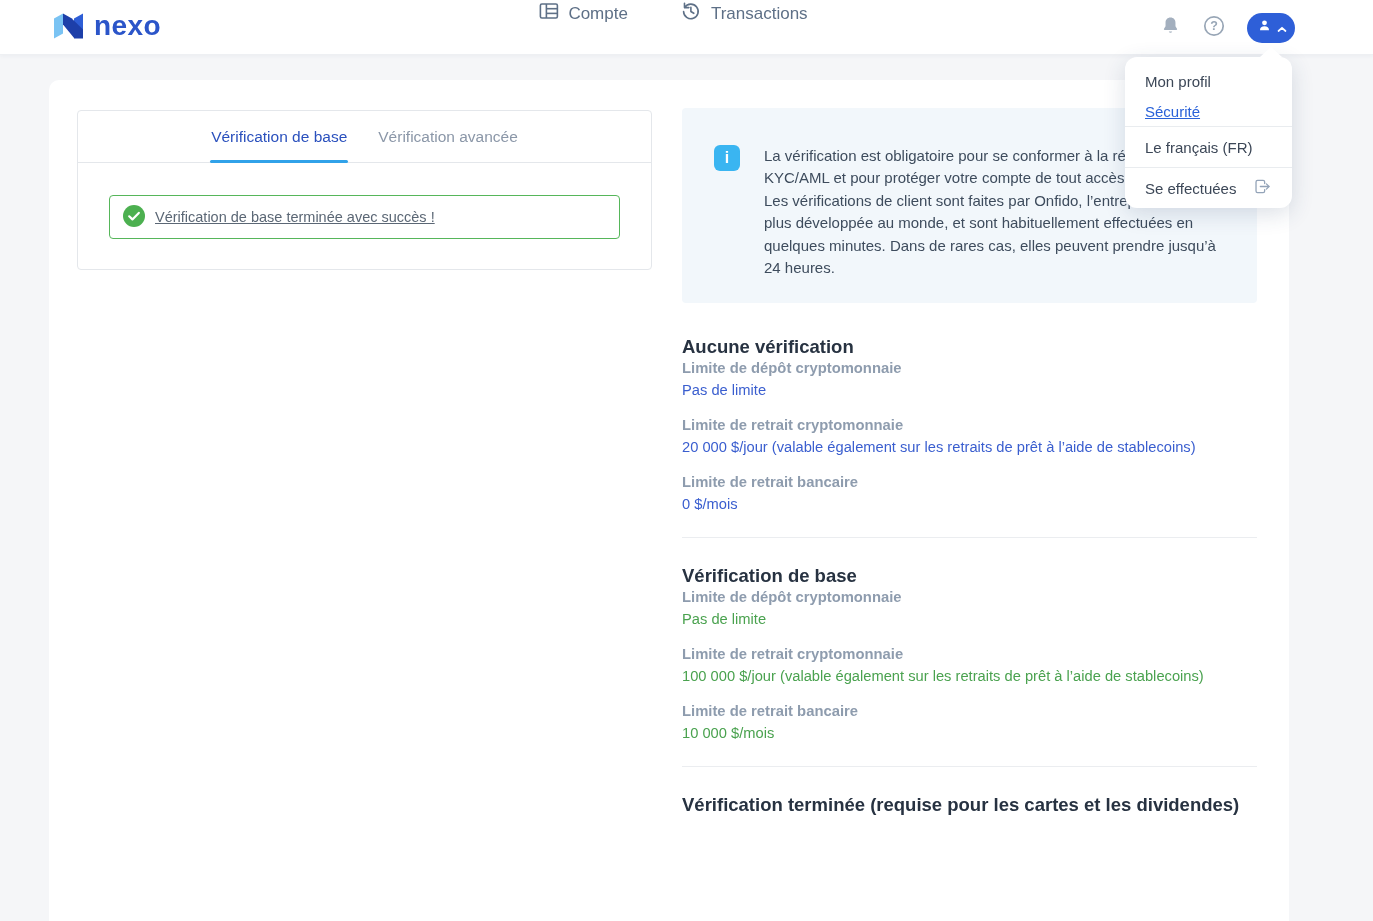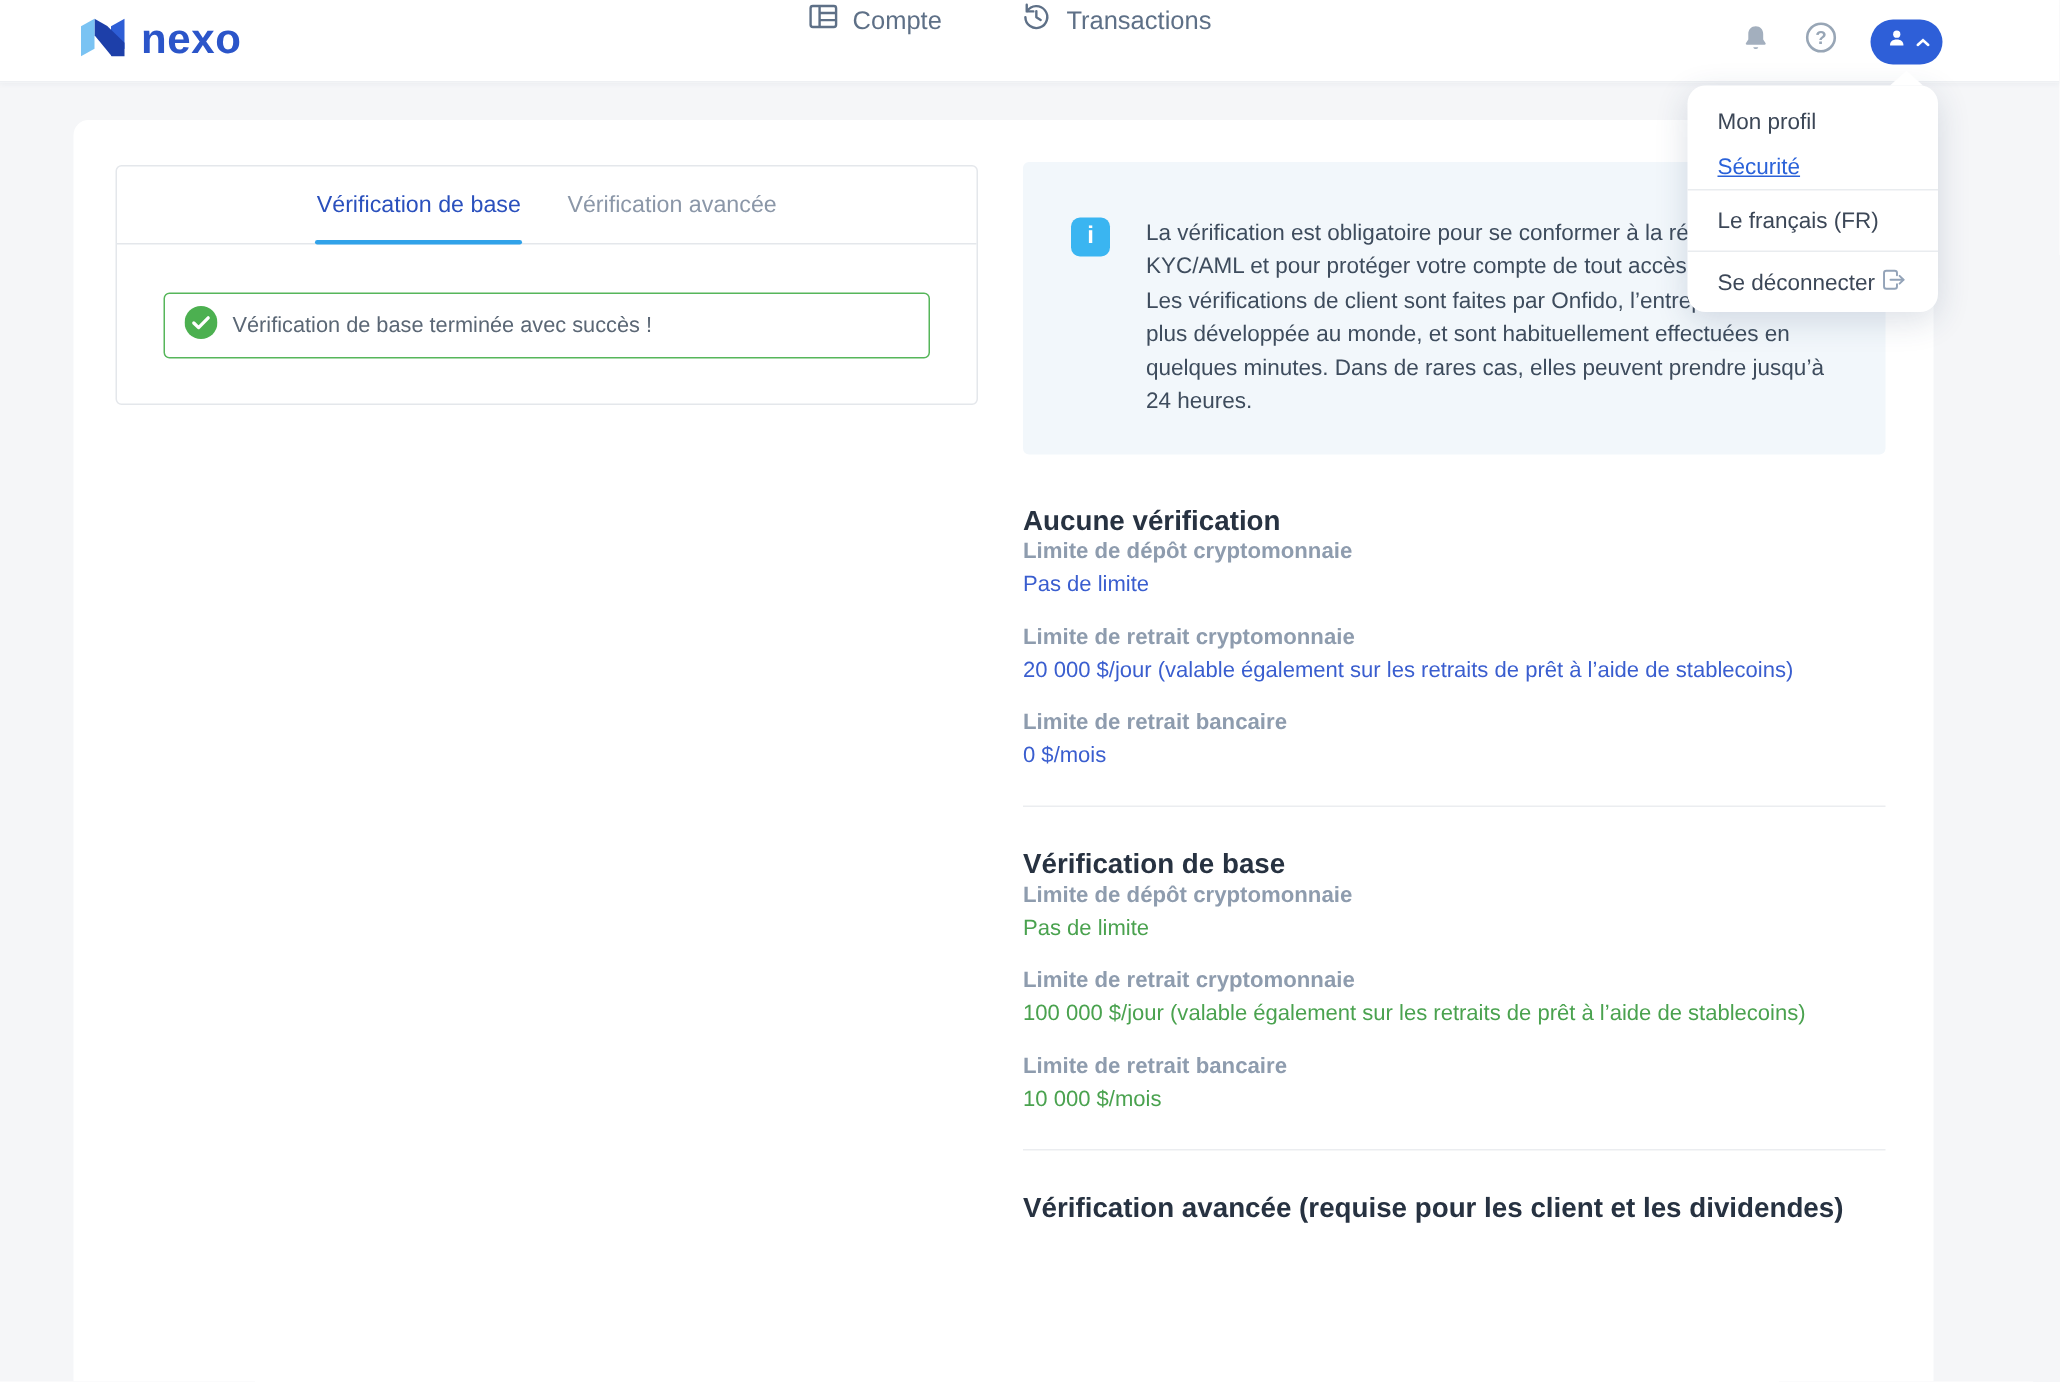--- a/index.html
+++ b/index.html
@@ -58,21 +58,21 @@
   .tab { position:relative; display:flex; align-items:center; font-size:15.5px; color:#8b97a8; cursor:pointer; padding:0 1px; }
   .tab.active { color:#2a50bd; }
   .tab.active::after {
     content:""; position:absolute; left:0; right:0; bottom:-1px; height:3px;
     background:#31a2e9; border-radius:2px;
   }
   .card-body { padding:32px 31px 30px; }
   .success-alert {
     border:1px solid #56b65a; border-radius:4px; height:44px;
     display:flex; align-items:center; padding:0 13px; gap:10px;
-    color:#5b6775; font-size:14.5px;
+    color:#5b6775; font-size:14.5px;text-decoration:underline;
   }
   
   .right-col { position:absolute; left:633px; top:28px; width:575px; }
   .info-box {
     background:#f2f7fb; border-radius:4px; display:flex; gap:24px;
     padding:37px 28px 24px 32px;
   }
   .info-icon {
     flex:0 0 26px; width:26px; height:26px; border-radius:6px; background:#3ab5f1;
     color:#fff; font-weight:700; font-size:16px; display:flex; align-items:center; justify-content:center;
@@ -168,21 +168,21 @@
   </div>
   <div class="menu-item compact">
     <span class="menu-link-active">Sécurité</span>
   </div>
   <div class="menu-divider"></div>
   <div class="menu-item tall">
     <span>Le français (FR)</span>
   </div>
   <div class="menu-divider"></div>
   <div class="menu-item tall">
-    <span>Se déconnecter</span>
+    <span>Se effectuées</span>
     <span>
       <svg width="19" height="19" viewBox="0 0 22 22" fill="none" stroke="#93a3b8" stroke-width="1.5" stroke-linecap="round" stroke-linejoin="round">
         <path d="M13.5 7.5 V5.8 a1.8 1.8 0 0 0 -1.8 -1.8 H5.3 a1.8 1.8 0 0 0 -1.8 1.8 v10.4 a1.8 1.8 0 0 0 1.8 1.8 h6.4 a1.8 1.8 0 0 0 1.8 -1.8 v-1.7"></path>
         <path d="M8.5 11 h10"></path>
         <path d="M15.5 8 18.5 11 15.5 14"></path>
       </svg>
     </span>
   </div>
 </div>
 
@@ -241,17 +241,17 @@
       <div class="limit-label">Limite de retrait cryptomonnaie</div>
       <div class="limit-value"><span>100 000 $/jour</span> <span class="limit-note">(valable également sur les retraits de prêt à l’aide de stablecoins)</span></div>
 
       <div class="limit-label">Limite de retrait bancaire</div>
       <div class="limit-value"><span>10 000 $/mois</span> <span class="limit-note"></span></div>
     </div>
 
     <div class="divider"></div>
 
     <div>
-      <h2 class="sec-title mt-div">Vérification avancée (requise pour les client et les dividendes)</h2>
+      <h2 class="sec-title mt-div">Vérification terminée (requise pour les cartes et les dividendes)</h2>
     </div>
 
   </section>
 </main>
 
 </body></html>

